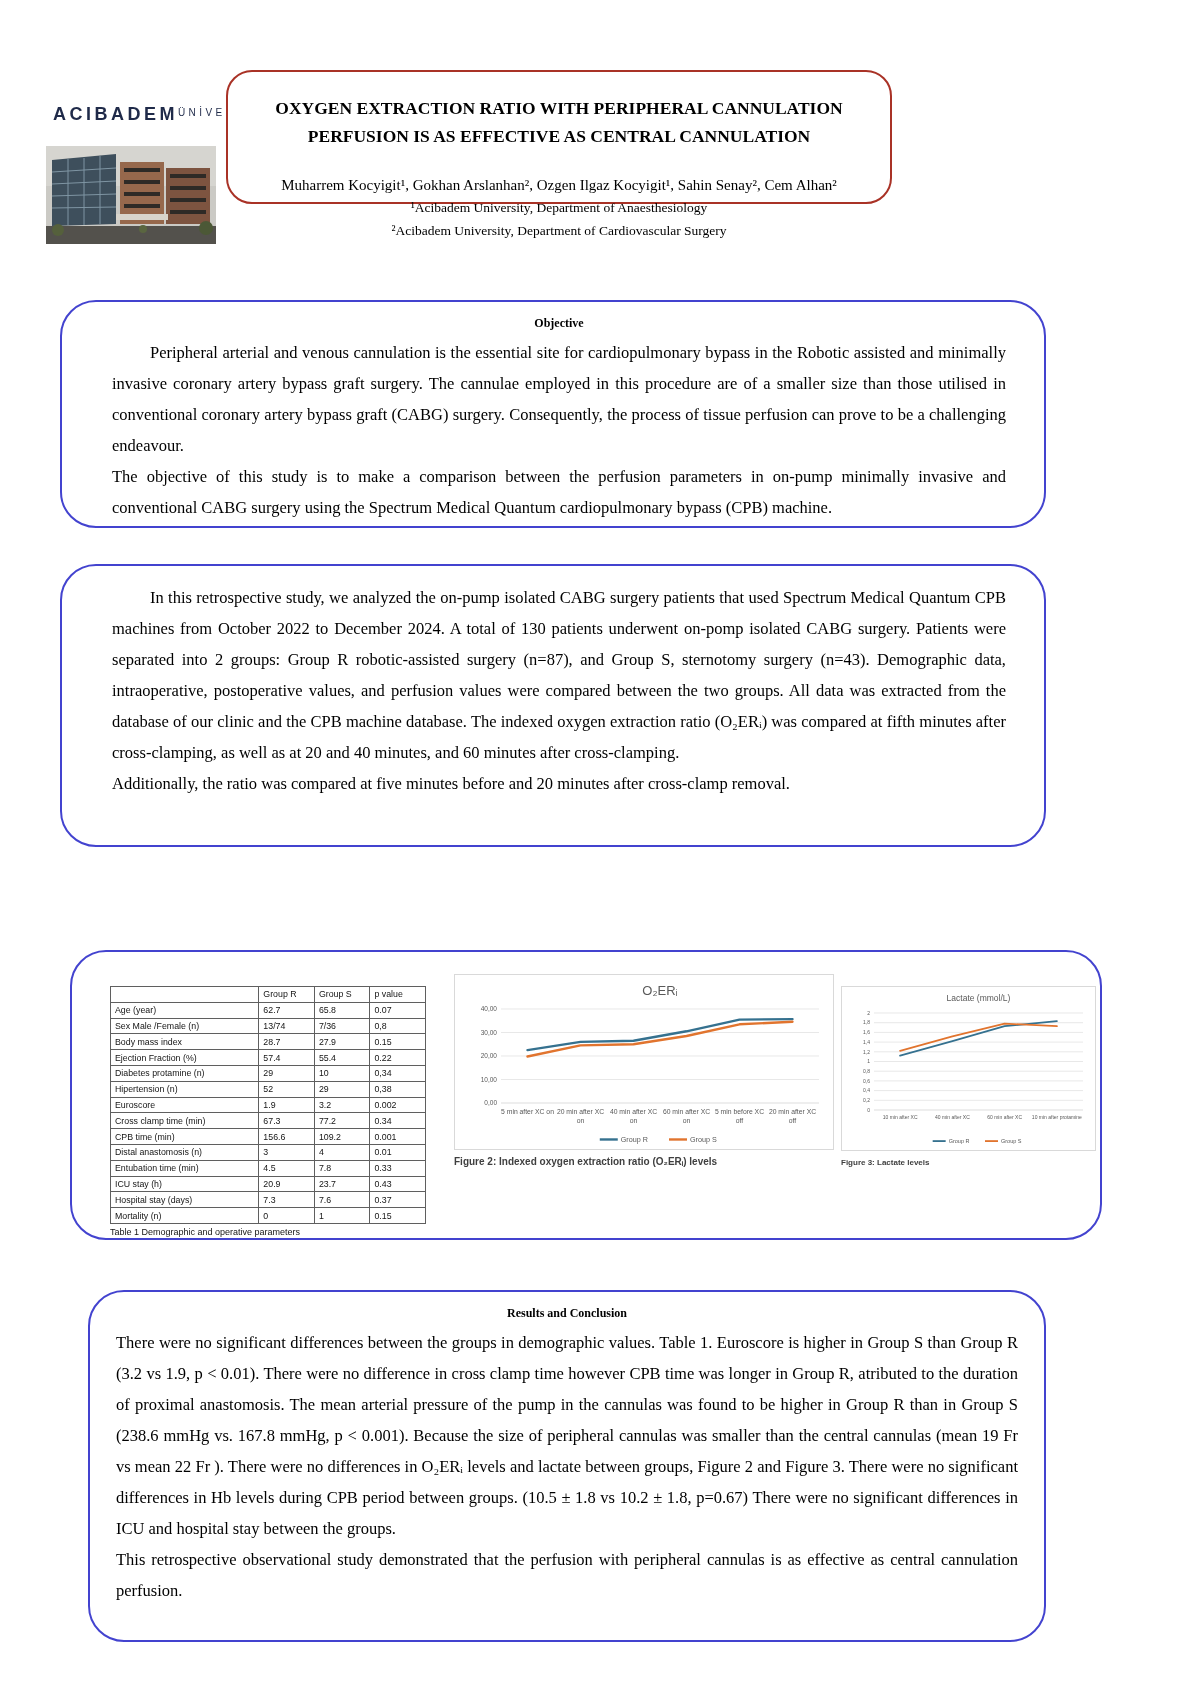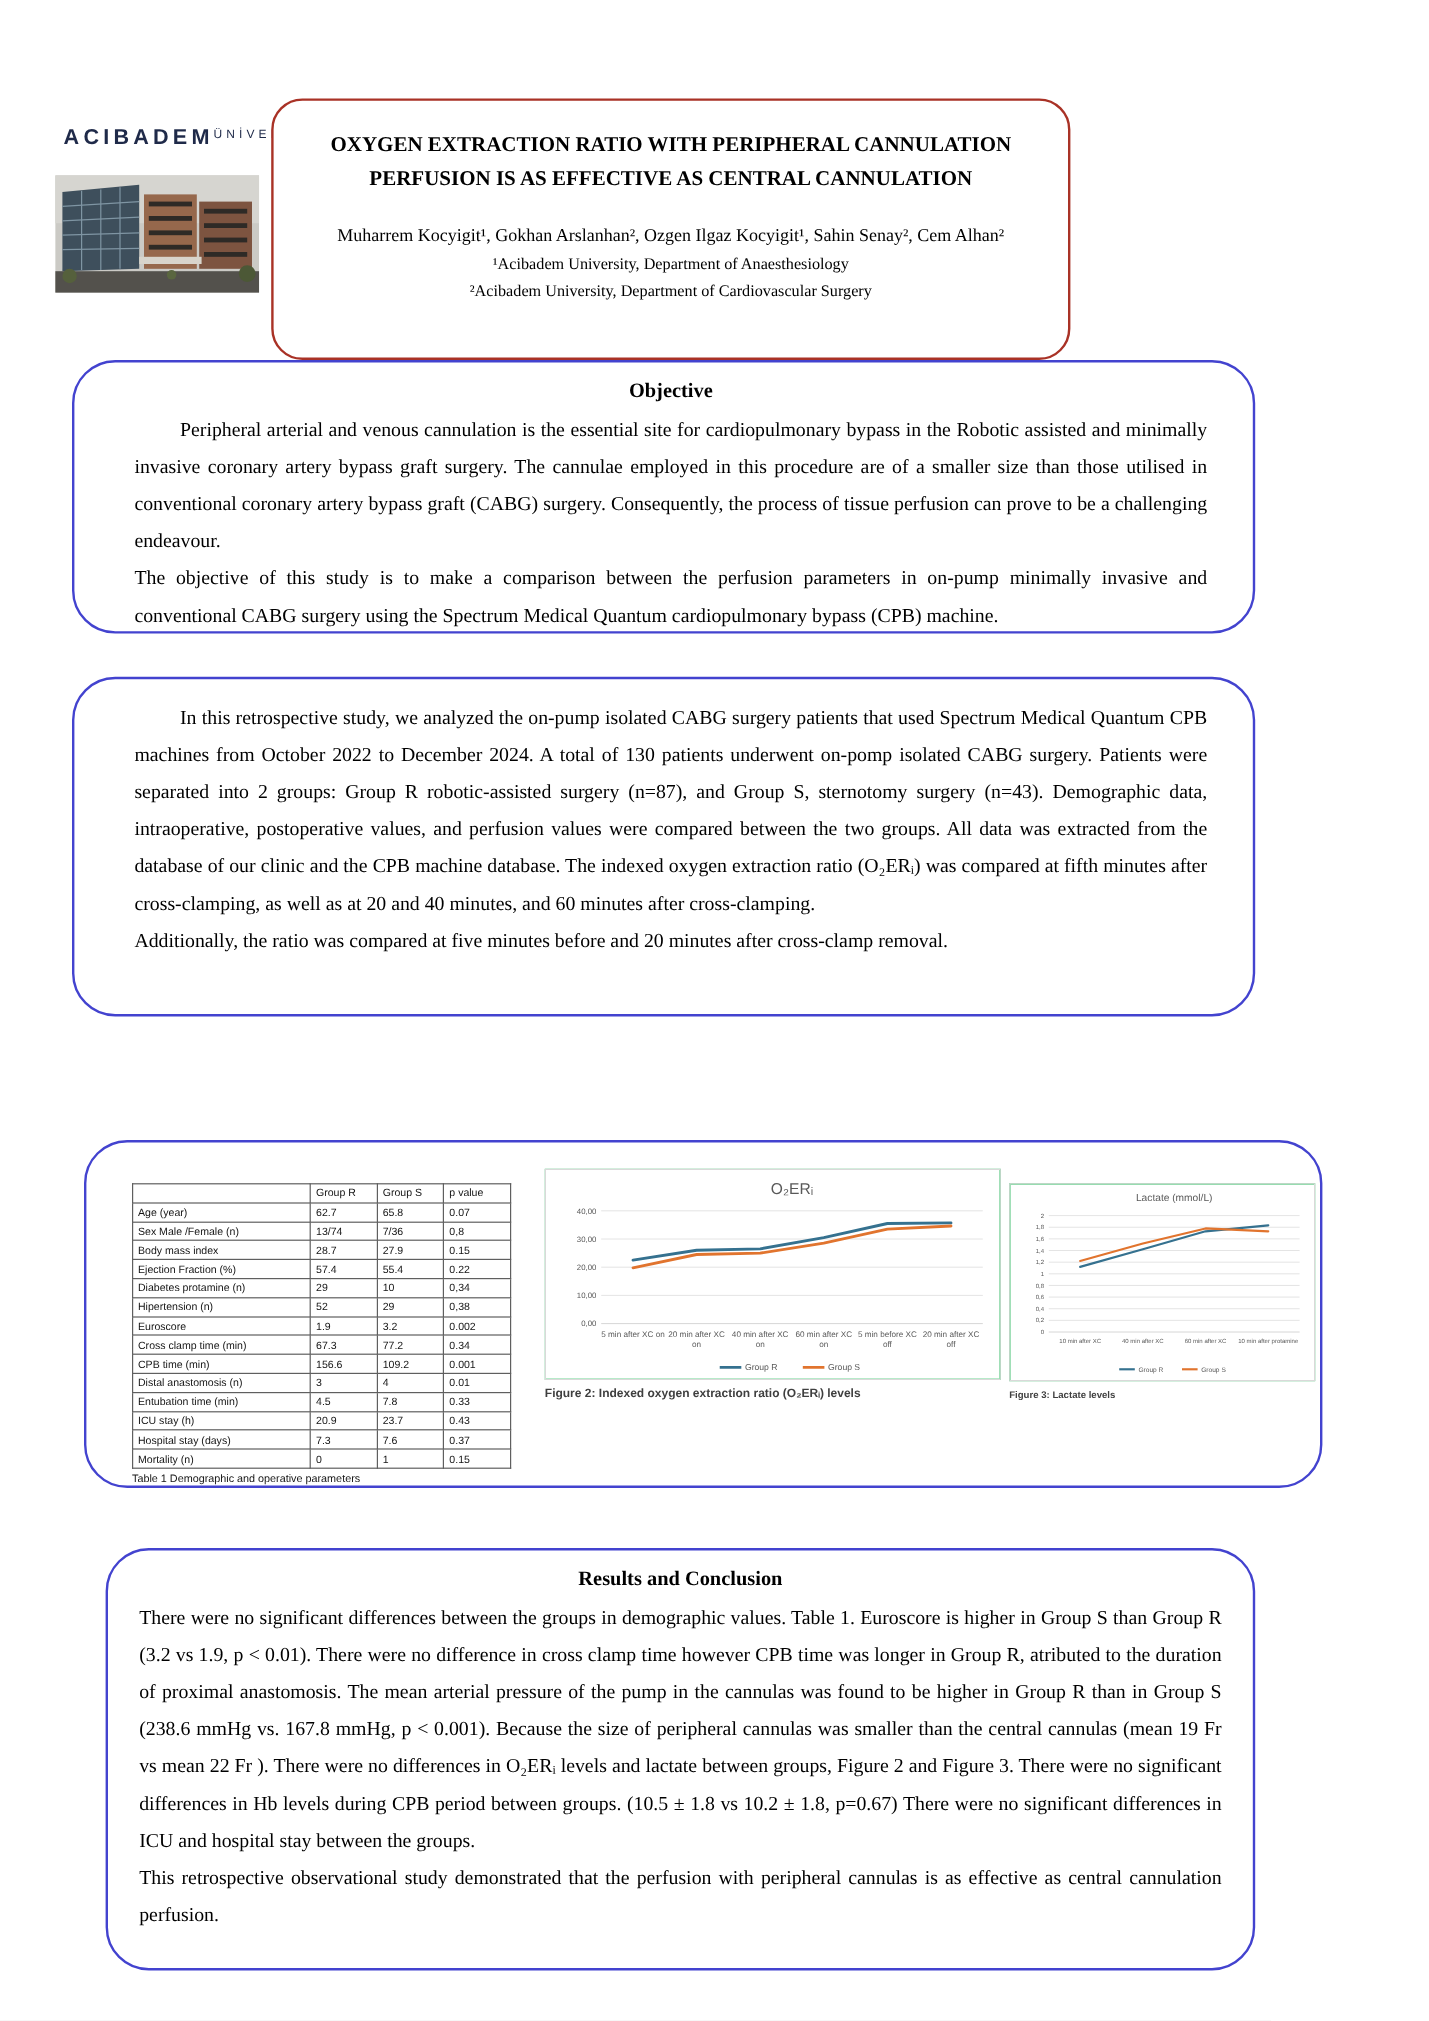--- a/index.html
+++ b/index.html
@@ -11,49 +11,49 @@
   
   .logo-block{position:absolute;left:46px;top:92px;width:170px;}
   .logo-row{display:flex;align-items:center;gap:7px;}
   .logo-text{display:flex;flex-direction:row;}
   .brand{font-family:"Liberation Sans",sans-serif;font-weight:bold;font-size:18px;
          letter-spacing:3.5px;color:#1f2a49;line-height:1.1;}
   .brand-sub{font-family:"Liberation Sans",sans-serif;font-size:10px;letter-spacing:3.4px;
          color:#1f2a49;margin-top:2px;}
   .campus{margin-top:8px;display:block;}
   .title-box{
-    position:absolute;left:226px;top:70px;width:666px;height:218px;
+    position:absolute;left:226px;top:70px;width:666px;height:134px;
     border:2.5px solid #a93226;border-radius:26px;box-sizing:border-box;
-    text-align:center;padding-top:22px;background:#fff;margin-top:12px;
+    text-align:center;padding-top:22px;background:#fff;
   }
   .poster-title div{font-weight:bold;font-size:17.5px;line-height:28px;}
   .authors{margin-top:24px;font-size:15px;line-height:22px;}
   .affiliation{font-size:13.5px;line-height:23px;}
   
   .panel{
     position:absolute;border:2px solid #4343cf;border-radius:36px;
     box-sizing:border-box;background:#fff;
   }
-  .panel .heading{text-align:center;font-weight:bold;font-size:17px;margin:0 0 6px 0;}
+  .panel .heading{text-align:center;font-weight:bold;font-size:12px;margin:0 0 6px 0;}
   .panel p{font-size:16.5px;line-height:31px;text-align:justify;margin:0;}
   .objective{left:60px;top:300px;width:986px;height:228px;padding:14px 38px 0 50px;}
   .design{left:60px;top:564px;width:986px;height:283px;padding:16px 38px 0 50px;}
   .indent{text-indent:38px;}
   
   .middle{left:70px;top:950px;width:1032px;height:290px;}
   .table-wrap{position:absolute;left:38px;top:34px;width:316px;}
   table.demo{width:100%;border-collapse:collapse;font-family:"Liberation Sans",sans-serif;
              font-size:8.8px;color:#141414;background:#fff;}
   table.demo th,table.demo td{
     border:1px solid #5f5f5f;padding:1.5px 4px;text-align:left;font-weight:normal;
     height:11.8px;white-space:nowrap;overflow:hidden;
   }
   table.demo col.c0{width:47%;} table.demo col.cv{width:17.6%;}
   .table-caption{font-family:"Liberation Sans",sans-serif;font-size:9px;color:#141414;margin-top:3px;}
-  .chart-box{position:absolute;background:#22c55e;border:1px solid #d9d9d9;box-sizing:content-box;}
+  .chart-box{position:absolute;background:#ef4444;border:1px solid #d9d9d9;box-sizing:content-box;}
   .chart1{left:382px;top:22px;width:378px;height:174px;}
   .chart2{left:769px;top:34px;width:253px;height:163px;}
   .fig-caption{position:absolute;font-family:"Liberation Sans",sans-serif;font-weight:600;color:#3f3f3f;}
   .cap1{left:382px;top:204px;font-size:10px;}
   .cap2{left:769px;top:206px;font-size:8px;}
   .chart-mount{width:100%;height:100%;}
   
   .results{left:88px;top:1290px;width:958px;height:352px;padding:14px 26px 0 26px;}
 </style>
 </head>

